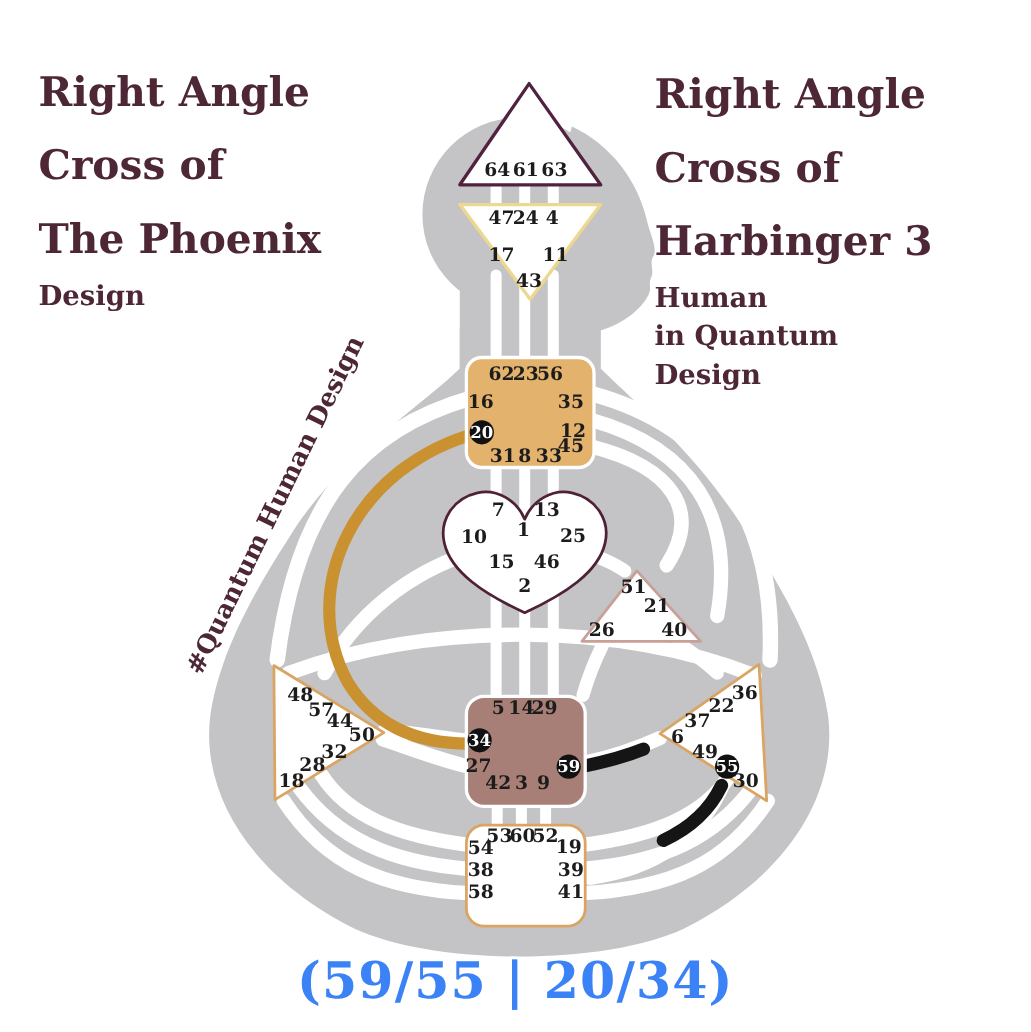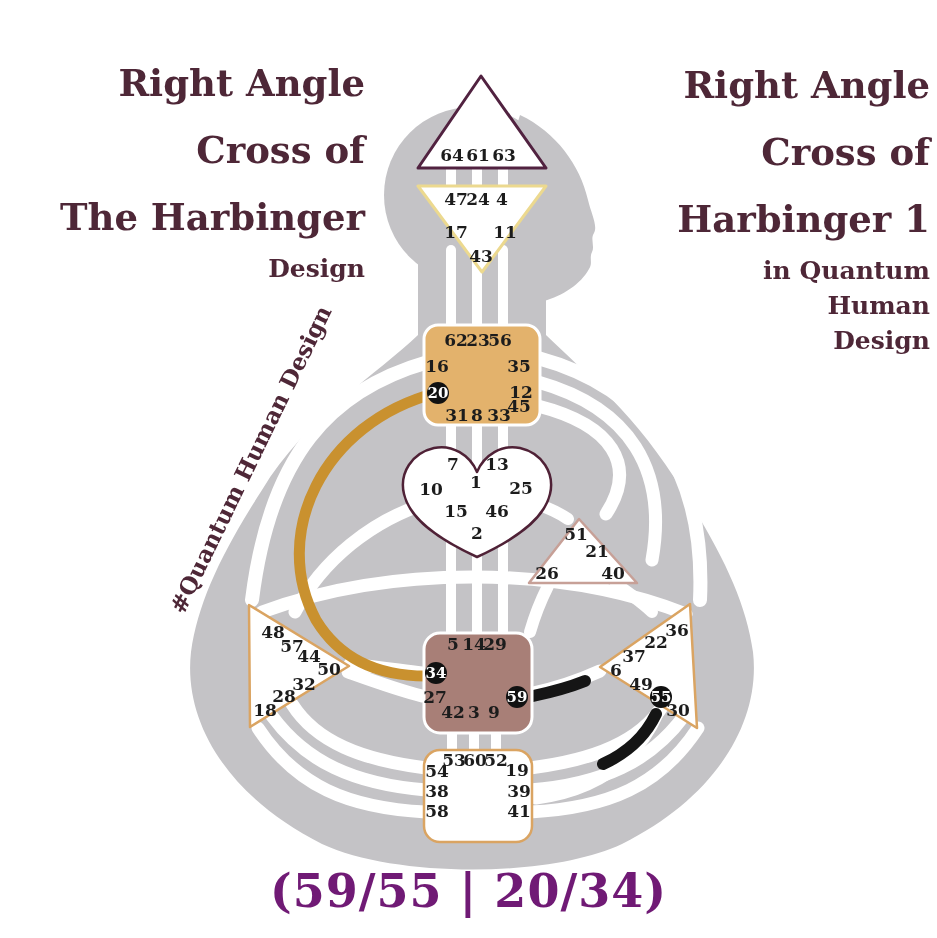--- a/index.html
+++ b/index.html
@@ -1,19 +1,19 @@
 <!DOCTYPE html>
 <html><head>
 <meta charset="utf-8">
 <style>
   html,body{margin:0;padding:0;background:#fff;}
   #stage{position:relative;width:937px;height:938px;background:#fff;overflow:hidden;
          font-family:"DejaVu Serif", serif;}
   #graph{position:absolute;left:0;top:0;}
-  .title{position:absolute;text-align:right;font-weight:bold;z-index:5;}
+  .title{position:absolute;text-align:left;font-weight:bold;z-index:5;}
   .title .t-line{font-size:37px;line-height:67px;}
   .title .t-sub{font-size:25px;line-height:35px;}
   #left-title{left:35px;top:50px;width:330px;}
   #right-title{left:595px;top:52px;width:335px;}
   #watermark{position:absolute;left:176px;top:598px;transform:rotate(-64deg);
              transform-origin:0 50%;font-size:23px;font-weight:bold;white-space:nowrap;z-index:5;}
   #summary{position:absolute;left:0;top:864px;width:937px;text-align:center;
            font-size:46px;font-weight:bold;z-index:5;letter-spacing:1px;}
   .gate{font-family:"DejaVu Serif",serif;font-weight:bold;font-size:17px;
         text-anchor:middle;dominant-baseline:central;}
@@ -173,29 +173,29 @@
         <text x="437" y="791" class="gate" fill="#1c1c1c">38</text>
         <text x="519" y="791" class="gate" fill="#1c1c1c">39</text>
         <text x="437" y="811" class="gate" fill="#1c1c1c">58</text>
         <text x="519" y="811" class="gate" fill="#1c1c1c">41</text>
       </g>
   </svg>
 
   <div class="title" id="left-title" style="color: rgb(78, 39, 55);">
     <div class="t-line">Right Angle</div>
     <div class="t-line">Cross of</div>
-    <div class="t-line">The Harbinger</div>
+    <div class="t-line">The Phoenix</div>
     <div class="t-sub">Design</div>
   </div>
 
   <div class="title" id="right-title" style="color: rgb(78, 39, 55);">
     <div class="t-line">Right Angle</div>
     <div class="t-line">Cross of</div>
-    <div class="t-line">Harbinger 1</div>
+    <div class="t-line">Harbinger 3</div>
+    <div class="t-sub">Human</div>
     <div class="t-sub">in Quantum</div>
-    <div class="t-sub">Human</div>
     <div class="t-sub">Design</div>
   </div>
 
   <div id="watermark" style="color: rgb(78, 39, 55);">#Quantum Human Design</div>
 
-  <div id="summary" style="color: #701a75;">(59/55 | 20/34)</div>
+  <div id="summary" style="color: #3b82f6;">(59/55 | 20/34)</div>
 </div>
 
 </body></html>

